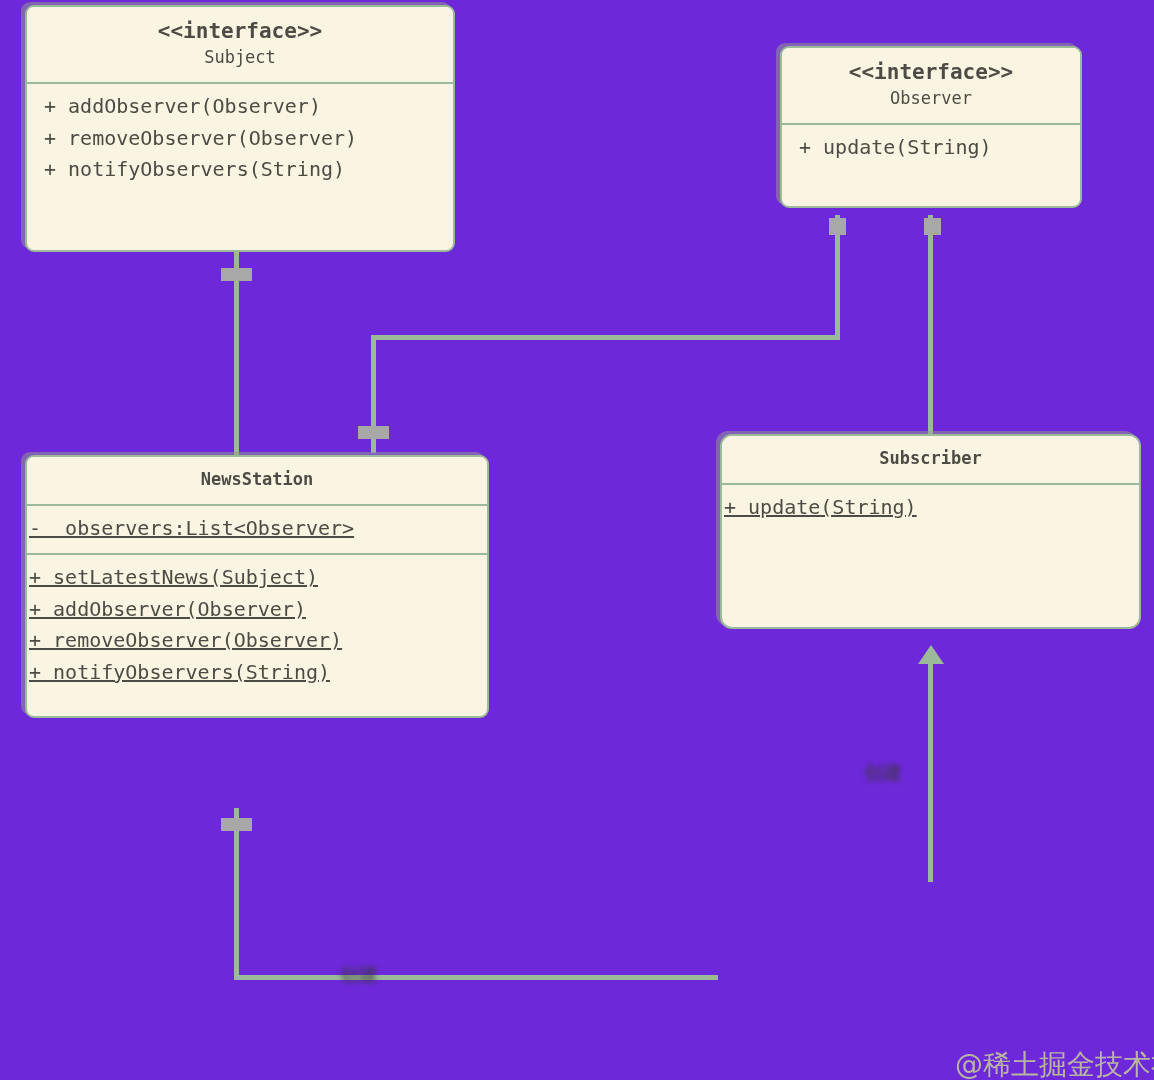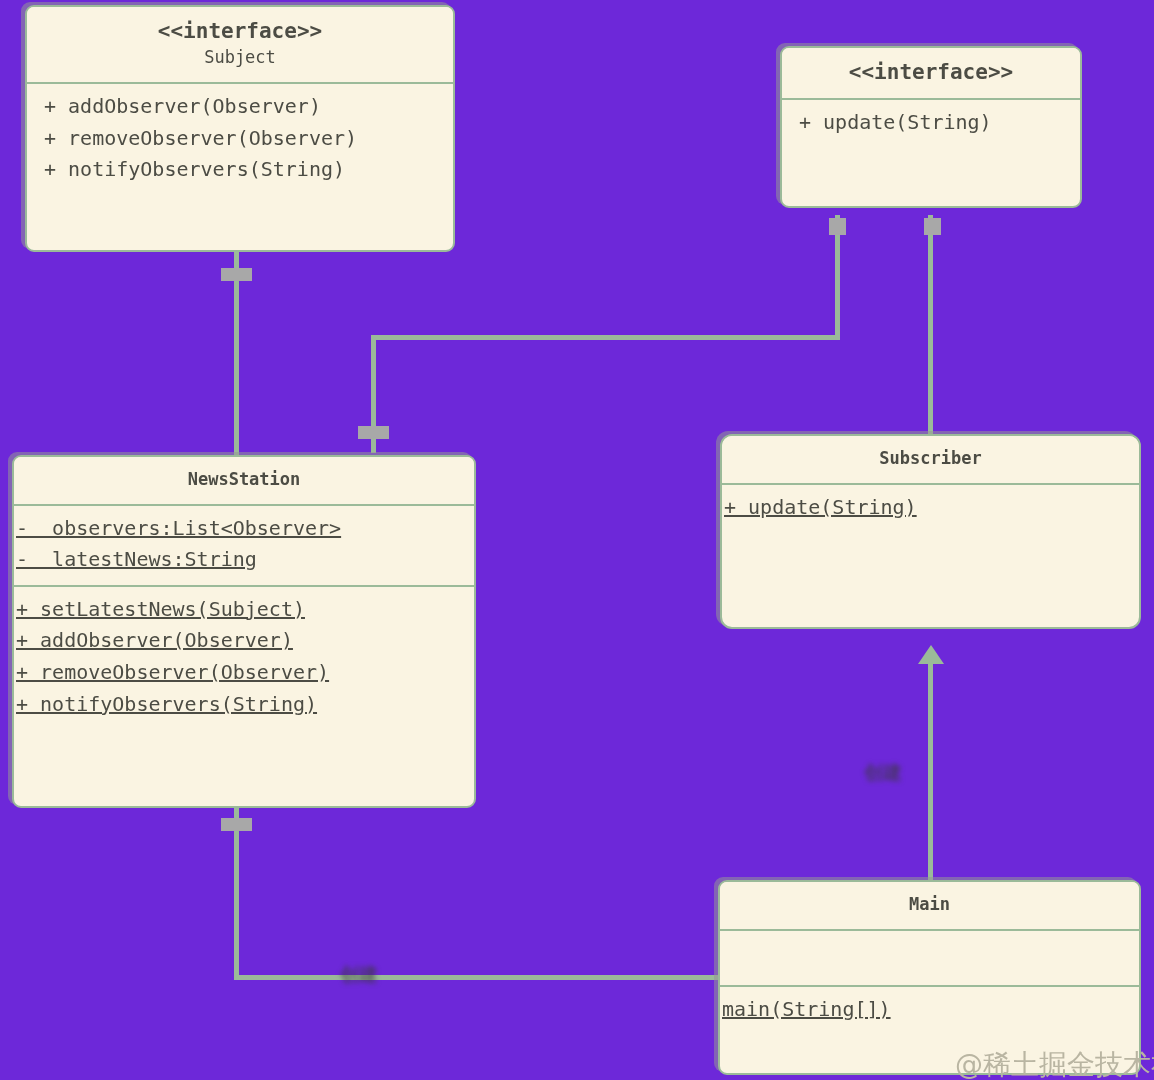--- a/index.html
+++ b/index.html
@@ -149,56 +149,47 @@
     <div class="compartment members">
       <div class="member">+ addObserver(Observer)</div>
       <div class="member">+ removeObserver(Observer)</div>
       <div class="member">+ notifyObservers(String)</div>
     </div>
   </div>
 
   <div class="uml-class" style="left:780px; top:46px; width:302px; height:162px;">
     <div class="compartment title-comp">
       <span class="stereotype">&lt;&lt;interface&gt;&gt;</span>
+      <span class="class-name">Observer</span>
     </div>
     <div class="compartment members">
       <div class="member">+ update(String)</div>
     </div>
   </div>
 
-  <div class="uml-class" style="left:12px; top:455px; width:464px; height:353px;">
+  <div class="uml-class" style="left:25px; top:455px; width:464px; height:263px;">
     <div class="compartment title-comp">
       <span class="class-name bold">NewsStation</span>
     </div>
     <div class="compartment members">
       <div class="member no-indent">-  observers:List&lt;Observer&gt;</div>
-      <div class="member no-indent">-  latestNews:String</div>
     </div>
     <div class="compartment members">
       <div class="member no-indent">+ setLatestNews(Subject)</div>
       <div class="member no-indent">+ addObserver(Observer)</div>
       <div class="member no-indent">+ removeObserver(Observer)</div>
       <div class="member no-indent">+ notifyObservers(String)</div>
     </div>
   </div>
 
   <div class="uml-class" style="left:720px; top:434px; width:421px; height:195px;border-radius:12px;">
     <div class="compartment title-comp">
       <span class="class-name bold">Subscriber</span>
     </div>
     <div class="compartment members">
       <div class="member no-indent">+ update(String)</div>
     </div>
   </div>
 
-  <div class="uml-class" style="left:718px; top:880px; width:423px; height:195px;">
-    <div class="compartment title-comp">
-      <span class="class-name bold">Main</span>
-    </div>
-    <div class="compartment empty-comp"></div>
-    <div class="compartment members">
-      <div class="member no-indent">main(String[])</div>
-    </div>
-  </div>
 
   <div class="watermark" style="left:955px; top:1046px;">@稀土掘金技术社区</div>
 
 </div>
 
 </body></html>

